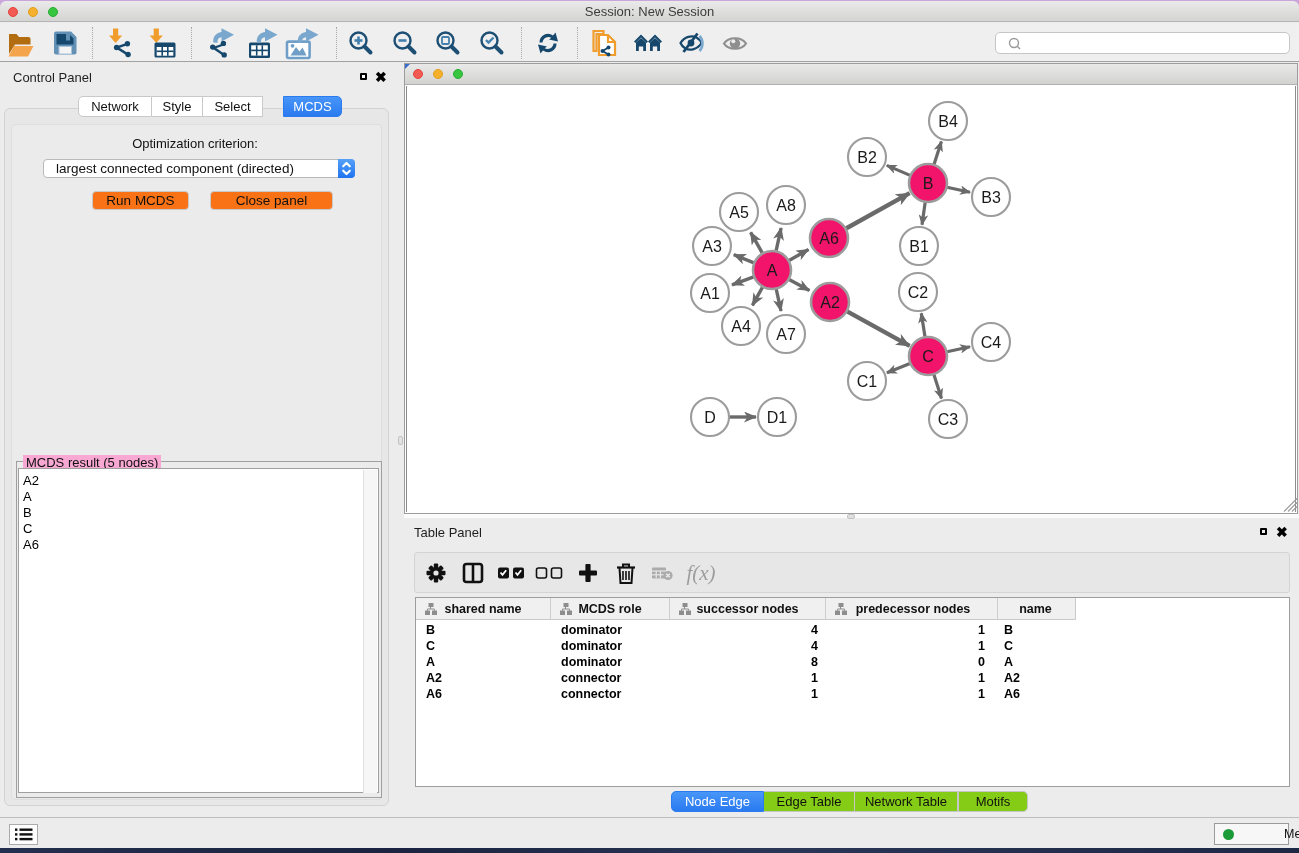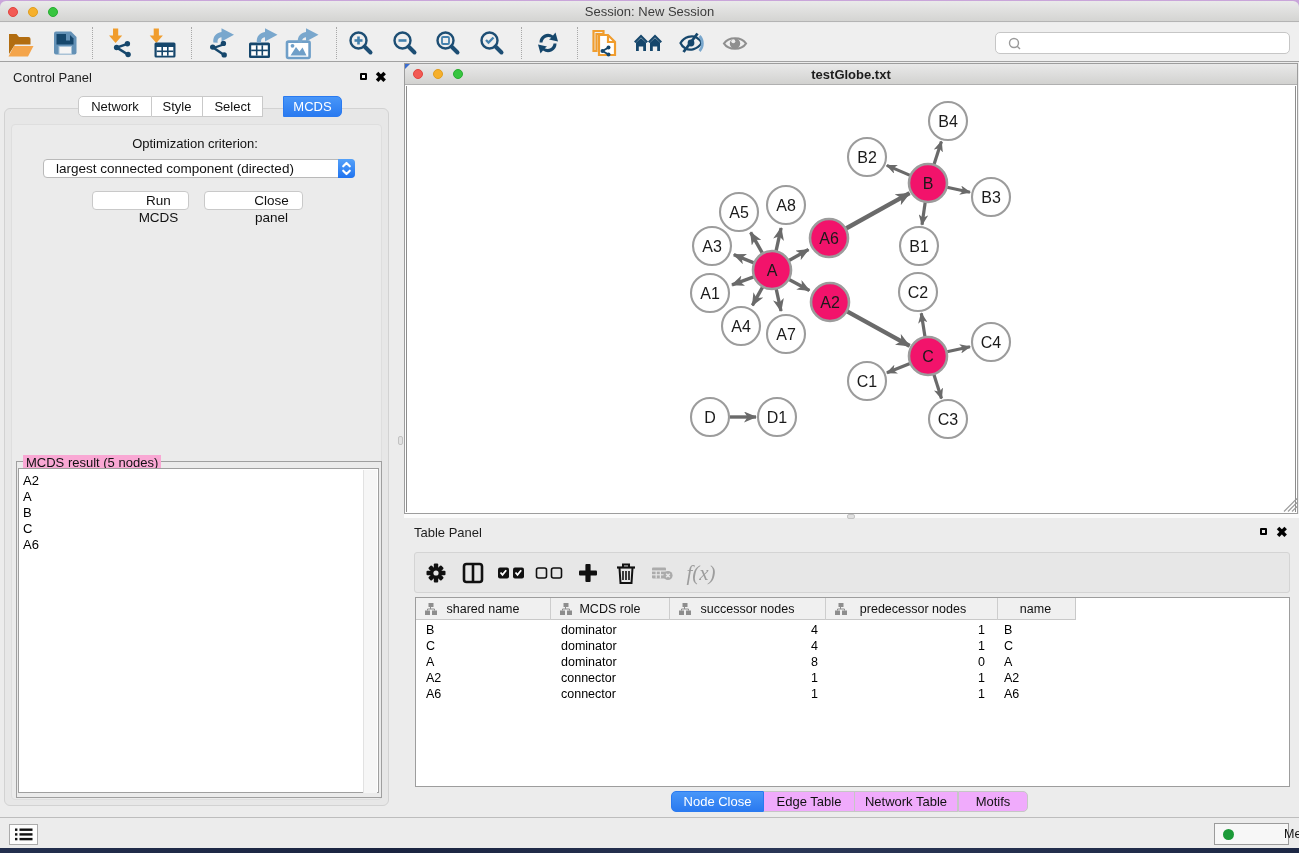--- a/index.html
+++ b/index.html
@@ -27,22 +27,22 @@
 #cp-inner { left:11px; top:124px; width:371px; height:676px; background:#ebebeb;
   border:1px solid #dedede; border-radius:4px; }
 .tab { position:absolute; top:96px; height:21px; background:#fff; border:1px solid #c9c9c9;
   font-size:13px; text-align:center; color:#111; line-height:19px; }
 #tab-mcds { background:linear-gradient(#4896f8,#2a7af0); color:#fff; border-color:#2a7af0; }
 #opt-label { left:0; top:136px; width:390px; text-align:center; font-size:13px; color:#111; }
 #dropdown { left:43px; top:159px; width:312px; height:19px; background:#fff; border:1px solid #b9b9b9;
   border-radius:4px; font-size:13.5px; color:#111; line-height:17px; padding-left:12px; }
 #dd-step { left:338px; top:159px; width:17px; height:19px; border-radius:0 4px 4px 0;
   background:linear-gradient(#55a1f9,#1f73f0); }
-.btn { position:absolute; top:191px; height:19px; background:#ffffff; border:1px solid #c9c9c9;
-  border-radius:4px; font-size:13.5px; color:#111; text-align:center; line-height:17px;padding-left:36px; }
+.btn { position:absolute; top:191px; height:19px; background:#f97316; border:1px solid #c9c9c9;
+  border-radius:4px; font-size:13.5px; color:#111; text-align:center; line-height:17px; }
 #fieldset { left:16px; top:461px; width:366px; height:337px; border:1px solid #9f9f9f; }
 #fs-legend { left:23px; top:455px; background:#f9a8d4; font-size:13px; color:#111; padding:0 3px; }
 #fs-list { left:18px; top:468px; width:361px; height:325px; background:#fff; border:1px solid #9f9f9f; }
 #fs-scroll { position:absolute; right:1px; top:1px; width:14px; height:323px; background:#f6f6f6; border-left:1px solid #e2e2e2; }
 .fsrow { position:absolute; left:4px; font-size:13px; color:#000; }
 
 #vgrip { left:398px; top:436px; width:5px; height:9px; background:#e2e2e2; border:1px solid #c2c2c2; border-radius:2px; }
 
 #netwin { left:404px; top:63px; width:894px; height:451px; background:#fff;
   border:1px solid #9d9d9d; }
@@ -52,28 +52,28 @@
 #netcanvas { position:absolute; left:1px; top:22px; width:890px; height:426px; background:#fff;
   border-left:1px solid #8d8d8d; border-right:1px solid #8d8d8d; }
 #hsplit { left:404px; top:514px; width:895px; height:4px; background:#fbfbfb; }
 #hgrip { left:847px; top:514px; width:8px; height:5px; background:#e0e0e0; border:1px solid #c4c4c4; border-radius:2px; }
 
 #tp-title { left:414px; top:525px; font-size:13px; color:#1e1e1e;text-align:center; }
 #tp-float { left:1260px; top:528px; width:7px; height:7px; border:2px solid #000; border-radius:1px; background:#ececec; }
 #tp-close { left:1276px; top:524px; font-size:14px; font-weight:bold; color:#000; }
 #tp-toolbar { left:414px; top:552px; width:876px; height:41px; background:#e7e7e7;
   border:1px solid #d4d4d4; border-radius:3px; }
-#tp-table { left:415px; top:597px; width:875px; height:190px; background:#fff; border:1px solid #9d9d9d; }
+#tp-table { left:415px; top:597px; width:875px; height:190px; background:#fff; border:1px solid #9d9d9d;font-weight:bold; }
 #tp-header { position:absolute; left:0; top:0; width:660px; height:22px; background:#f0f0f0;
   border-bottom:1px solid #c9c9c9; border-right:1px solid #c9c9c9; }
 .hcell { position:absolute; top:0; height:22px; border-right:1px solid #cdcdcd; font-size:12.5px;
   color:#111; text-align:center; line-height:22px; }
 .trow { position:absolute; font-size:12.5px; color:#000; }
 
-.btab { position:absolute; top:791px; height:21px; background:#f0abfc; border:1px solid #c6c6c6;
+.btab { position:absolute; top:791px; height:21px; background:#84cc16; border:1px solid #c6c6c6;
   font-size:13px; color:#111; text-align:center; line-height:19px; }
 #btab-node { background:linear-gradient(#4896f8,#2a7af0); color:#fff; border-color:#2a7af0; }
 
 #statusbar { left:0; top:817px; width:1299px; height:31px; background:#ececec; border-top:1px solid #bdbdbd; }
 #sb-listbtn { left:9px; top:824px; width:29px; height:21px; background:#fdfdfd; border:1px solid #ababab; }
 #memorybtn { left:1214px; top:823px; width:75px; height:22px; background:#f7f7f7; border:1px solid #9b9b9b;
   font-size:12.5px; color:#111; }
 #memorybtn .dot { position:absolute; left:8px; top:5px; width:11px; height:11px; border-radius:50%; background:#1b9a38; }
 #memorybtn .txt { position:absolute; left:25px; top:3px;margin-left:44px; }
 #deskBottom { left:0; top:848px; width:1299px; height:5px;
@@ -253,37 +253,36 @@
 <div class="tab" id="tab-mcds" style="left:263px; width:59px; border-radius:0 5px 5px 0;margin-left:20px;">MCDS</div>
 <div class="abs" id="opt-label">Optimization criterion:</div>
 <div class="abs" id="dropdown">largest connected component (directed)</div>
 <div class="abs" id="dd-step"><svg width="17" height="19" viewBox="0 0 17 19">
       <g stroke="#fff" stroke-width="2.1" fill="none" stroke-linecap="round" stroke-linejoin="round">
         <path d="M5.2,7.3 L8.5,3.9 L11.8,7.3"></path>
         <path d="M5.2,11.7 L8.5,15.1 L11.8,11.7"></path>
       </g>
     </svg></div>
 <div class="btn" style="left:92px; width:97px;">Run MCDS</div>
-<div class="btn" style="left:204px; width:99px;">Close panel</div>
+<div class="btn" style="left:210px; width:123px;">Close panel</div>
 <div class="abs" id="fieldset"></div>
 <div class="abs" id="fs-legend">MCDS result (5 nodes)</div>
 <div class="abs" id="fs-list">
   <div id="fs-scroll"></div>
   <div class="fsrow" style="top:4px;">A2</div>
   <div class="fsrow" style="top:20px;">A</div>
   <div class="fsrow" style="top:36px;">B</div>
   <div class="fsrow" style="top:52px;">C</div>
   <div class="fsrow" style="top:68px;">A6</div>
 </div>
 <div class="abs" id="vgrip"></div>
 
 <div class="abs" id="netwin">
   <div style="position:absolute;left:0;top:0;width:0;height:0;border-top:5px solid #3a6cd0;border-right:5px solid transparent;z-index:5"></div>
   <div id="nettitle">
-    <div class="title">testGlobe.txt</div>
     <div class="tl" style="left:7.5px;top:5px;background:#f25a54;border:1px solid #e1443e;"></div>
     <div class="tl" style="left:27.5px;top:5px;background:#f6b02c;border:1px solid #e09e1f;"></div>
     <div class="tl" style="left:47.5px;top:5px;background:#38c540;border:1px solid #27ad31;"></div>
   </div>
   <div id="netcanvas">
 <svg width="890" height="426" viewBox="0 0 890 426">
 <defs>
           <marker id="ah1" markerUnits="userSpaceOnUse" markerWidth="13" markerHeight="11" refX="12" refY="5.5" orient="auto">
             <path d="M0,0 L13,5.5 L0,11 L3.5,5.5 Z" fill="#6a6a6a"></path>
           </marker>
@@ -475,21 +474,21 @@
   <div class="trow" style="top:73px;left:145px;">connector</div>
   <div class="trow" style="top:73px;left:302px;width:100px;text-align:right;">1</div>
   <div class="trow" style="top:73px;left:469px;width:100px;text-align:right;">1</div>
   <div class="trow" style="top:73px;left:588px;">A2</div>
   <div class="trow" style="top:89px;left:10px;">A6</div>
   <div class="trow" style="top:89px;left:145px;">connector</div>
   <div class="trow" style="top:89px;left:302px;width:100px;text-align:right;">1</div>
   <div class="trow" style="top:89px;left:469px;width:100px;text-align:right;">1</div>
   <div class="trow" style="top:89px;left:588px;">A6</div>
 </div>
-<div class="btab" style="left:671px; width:93px; border-radius:5px 0 0 5px;" id="btab-node">Node Close</div>
+<div class="btab" style="left:671px; width:93px; border-radius:5px 0 0 5px;" id="btab-node">Node Edge</div>
 <div class="btab" style="left:764px; width:91px; border-left:none;">Edge Table</div>
 <div class="btab" style="left:855px; width:103px; border-left:none;">Network Table</div>
 <div class="btab" style="left:958px; width:70px; border-radius:0 5px 5px 0;">Motifs</div>
 
 <div class="abs" id="statusbar"></div>
 <div class="abs" id="sb-listbtn"><svg width="27" height="19" viewBox="0 0 27 19">
       <g fill="#111">
         <rect x="5" y="3.5" width="2.4" height="2.4"></rect>
         <rect x="5" y="8.2" width="2.4" height="2.4"></rect>
         <rect x="5" y="12.9" width="2.4" height="2.4"></rect>

